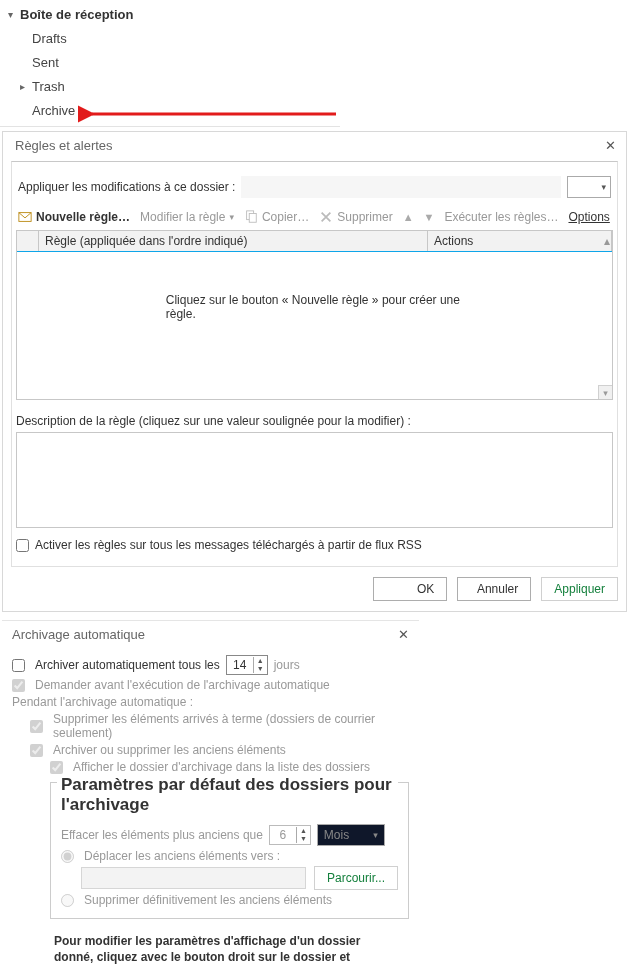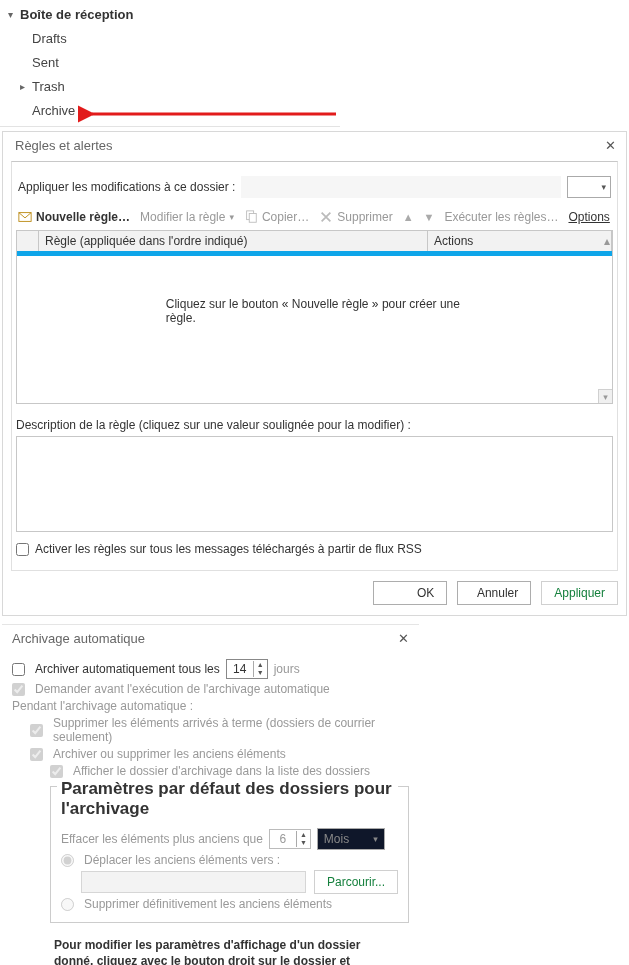--- a/index.html
+++ b/index.html
@@ -99,21 +99,21 @@
   }
   .tb-btn { display: inline-flex; align-items: center; gap: 4px; color: #333; }
   .tb-icon { width: 14px; height: 14px; display: inline-block; }
   .udl { text-decoration: underline; }
   .arrow-btn { color: #aaa; font-size: 11px; }
 
   .rules-table { border: 1px solid #c7c7c7; }
   .rules-head {
     display: flex;
     background: #f2f2f2;
-    border-bottom: 5px solid #0ea5e9;
+    border-bottom: 1px solid #0ea5e9;
     font-size: 12px;
   }
   .rh-cell { padding: 3px 6px; border-right: 1px solid #c7c7c7; }
   .rh-check { width: 22px; border-right: 1px solid #c7c7c7; }
   .rh-rule { flex: 1; }
   .rh-actions { width: 170px; border-right: none; }
   .rh-scroll { width: 14px; text-align: center; color: #999; }
   .rules-empty {
     height: 108px;
     position: relative;

